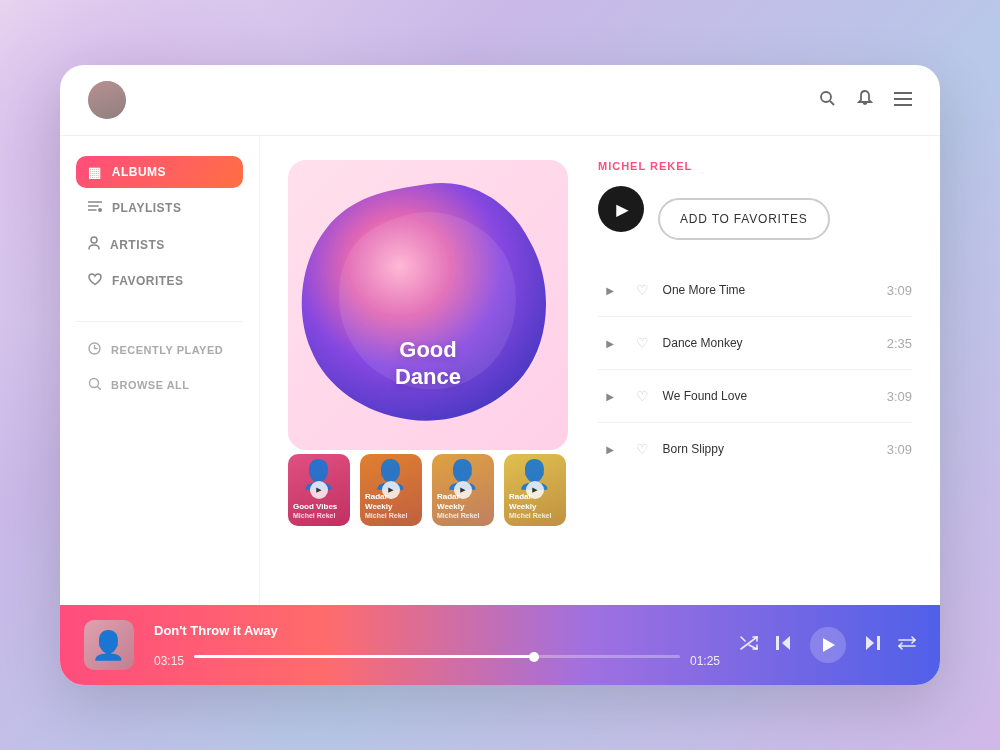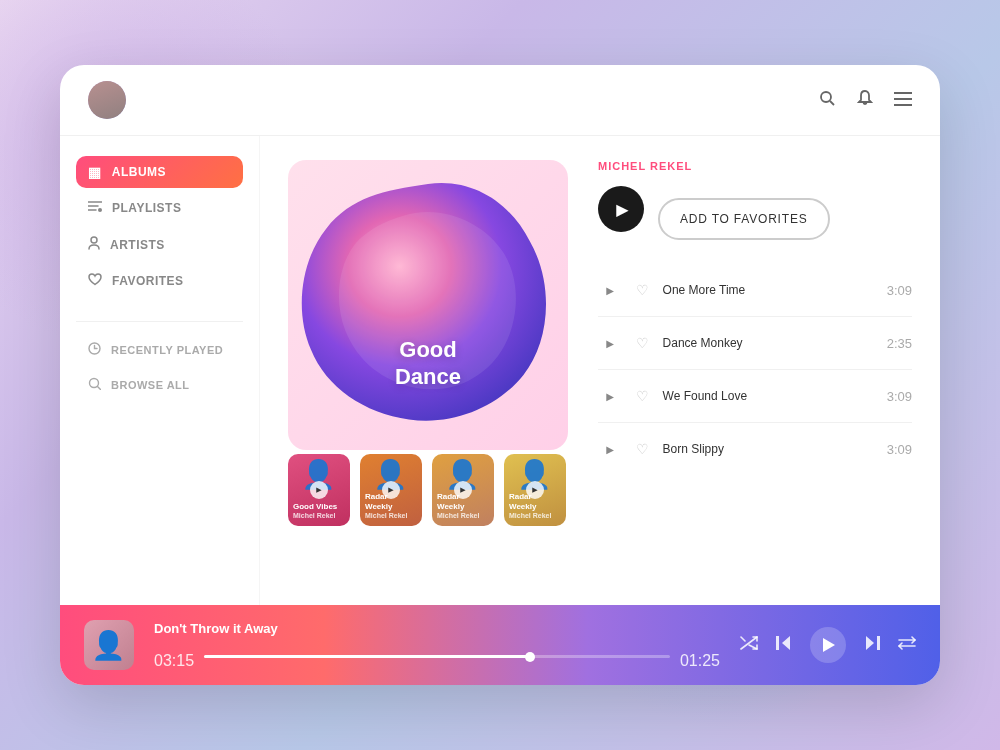--- a/index.html
+++ b/index.html
@@ -361,21 +361,21 @@
       font-size: 13px;
       font-weight: 600;
     }
     .progress-container {
       display: flex;
       align-items: center;
       gap: 10px;
     }
     .time-label {
       color: rgba(255,255,255,0.85);
-      font-size: 16px;
+      font-size: 12px;
       font-weight: 500;
       flex-shrink: 0;
       margin-top: 8px;
     }
     .progress-bar {
       flex: 1;
       height: 3px;
       background: rgba(255,255,255,0.3);
       border-radius: 2px;
       position: relative;

